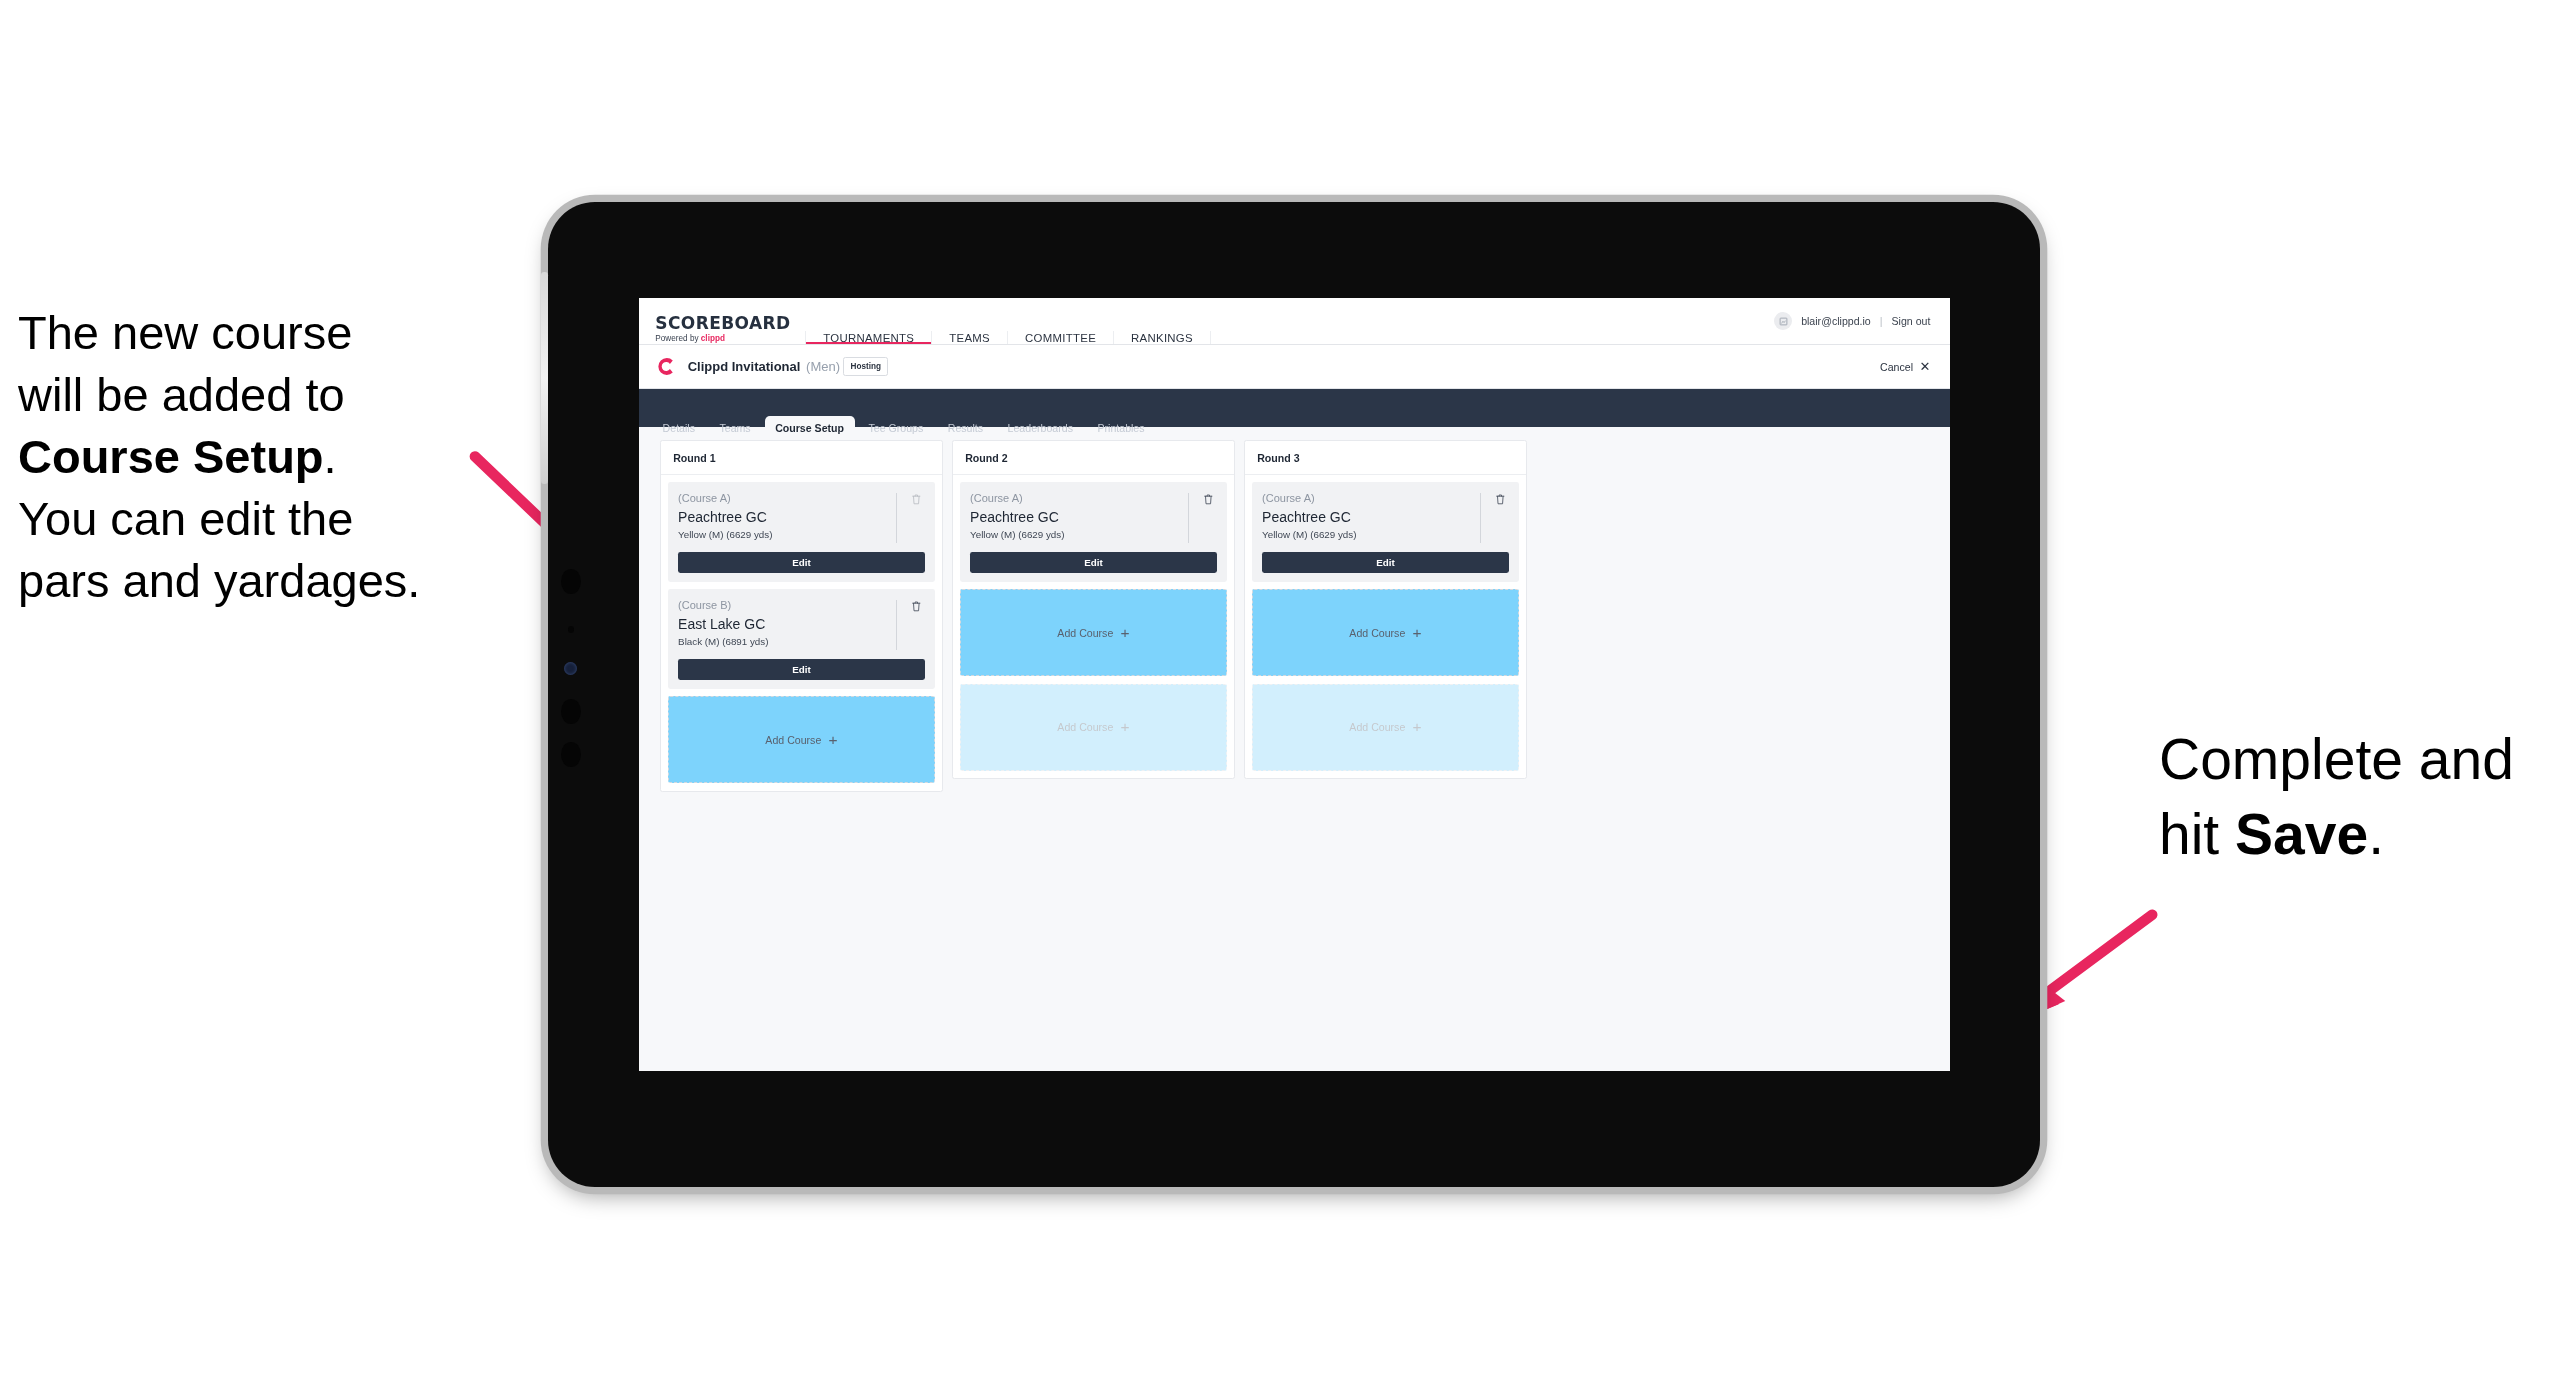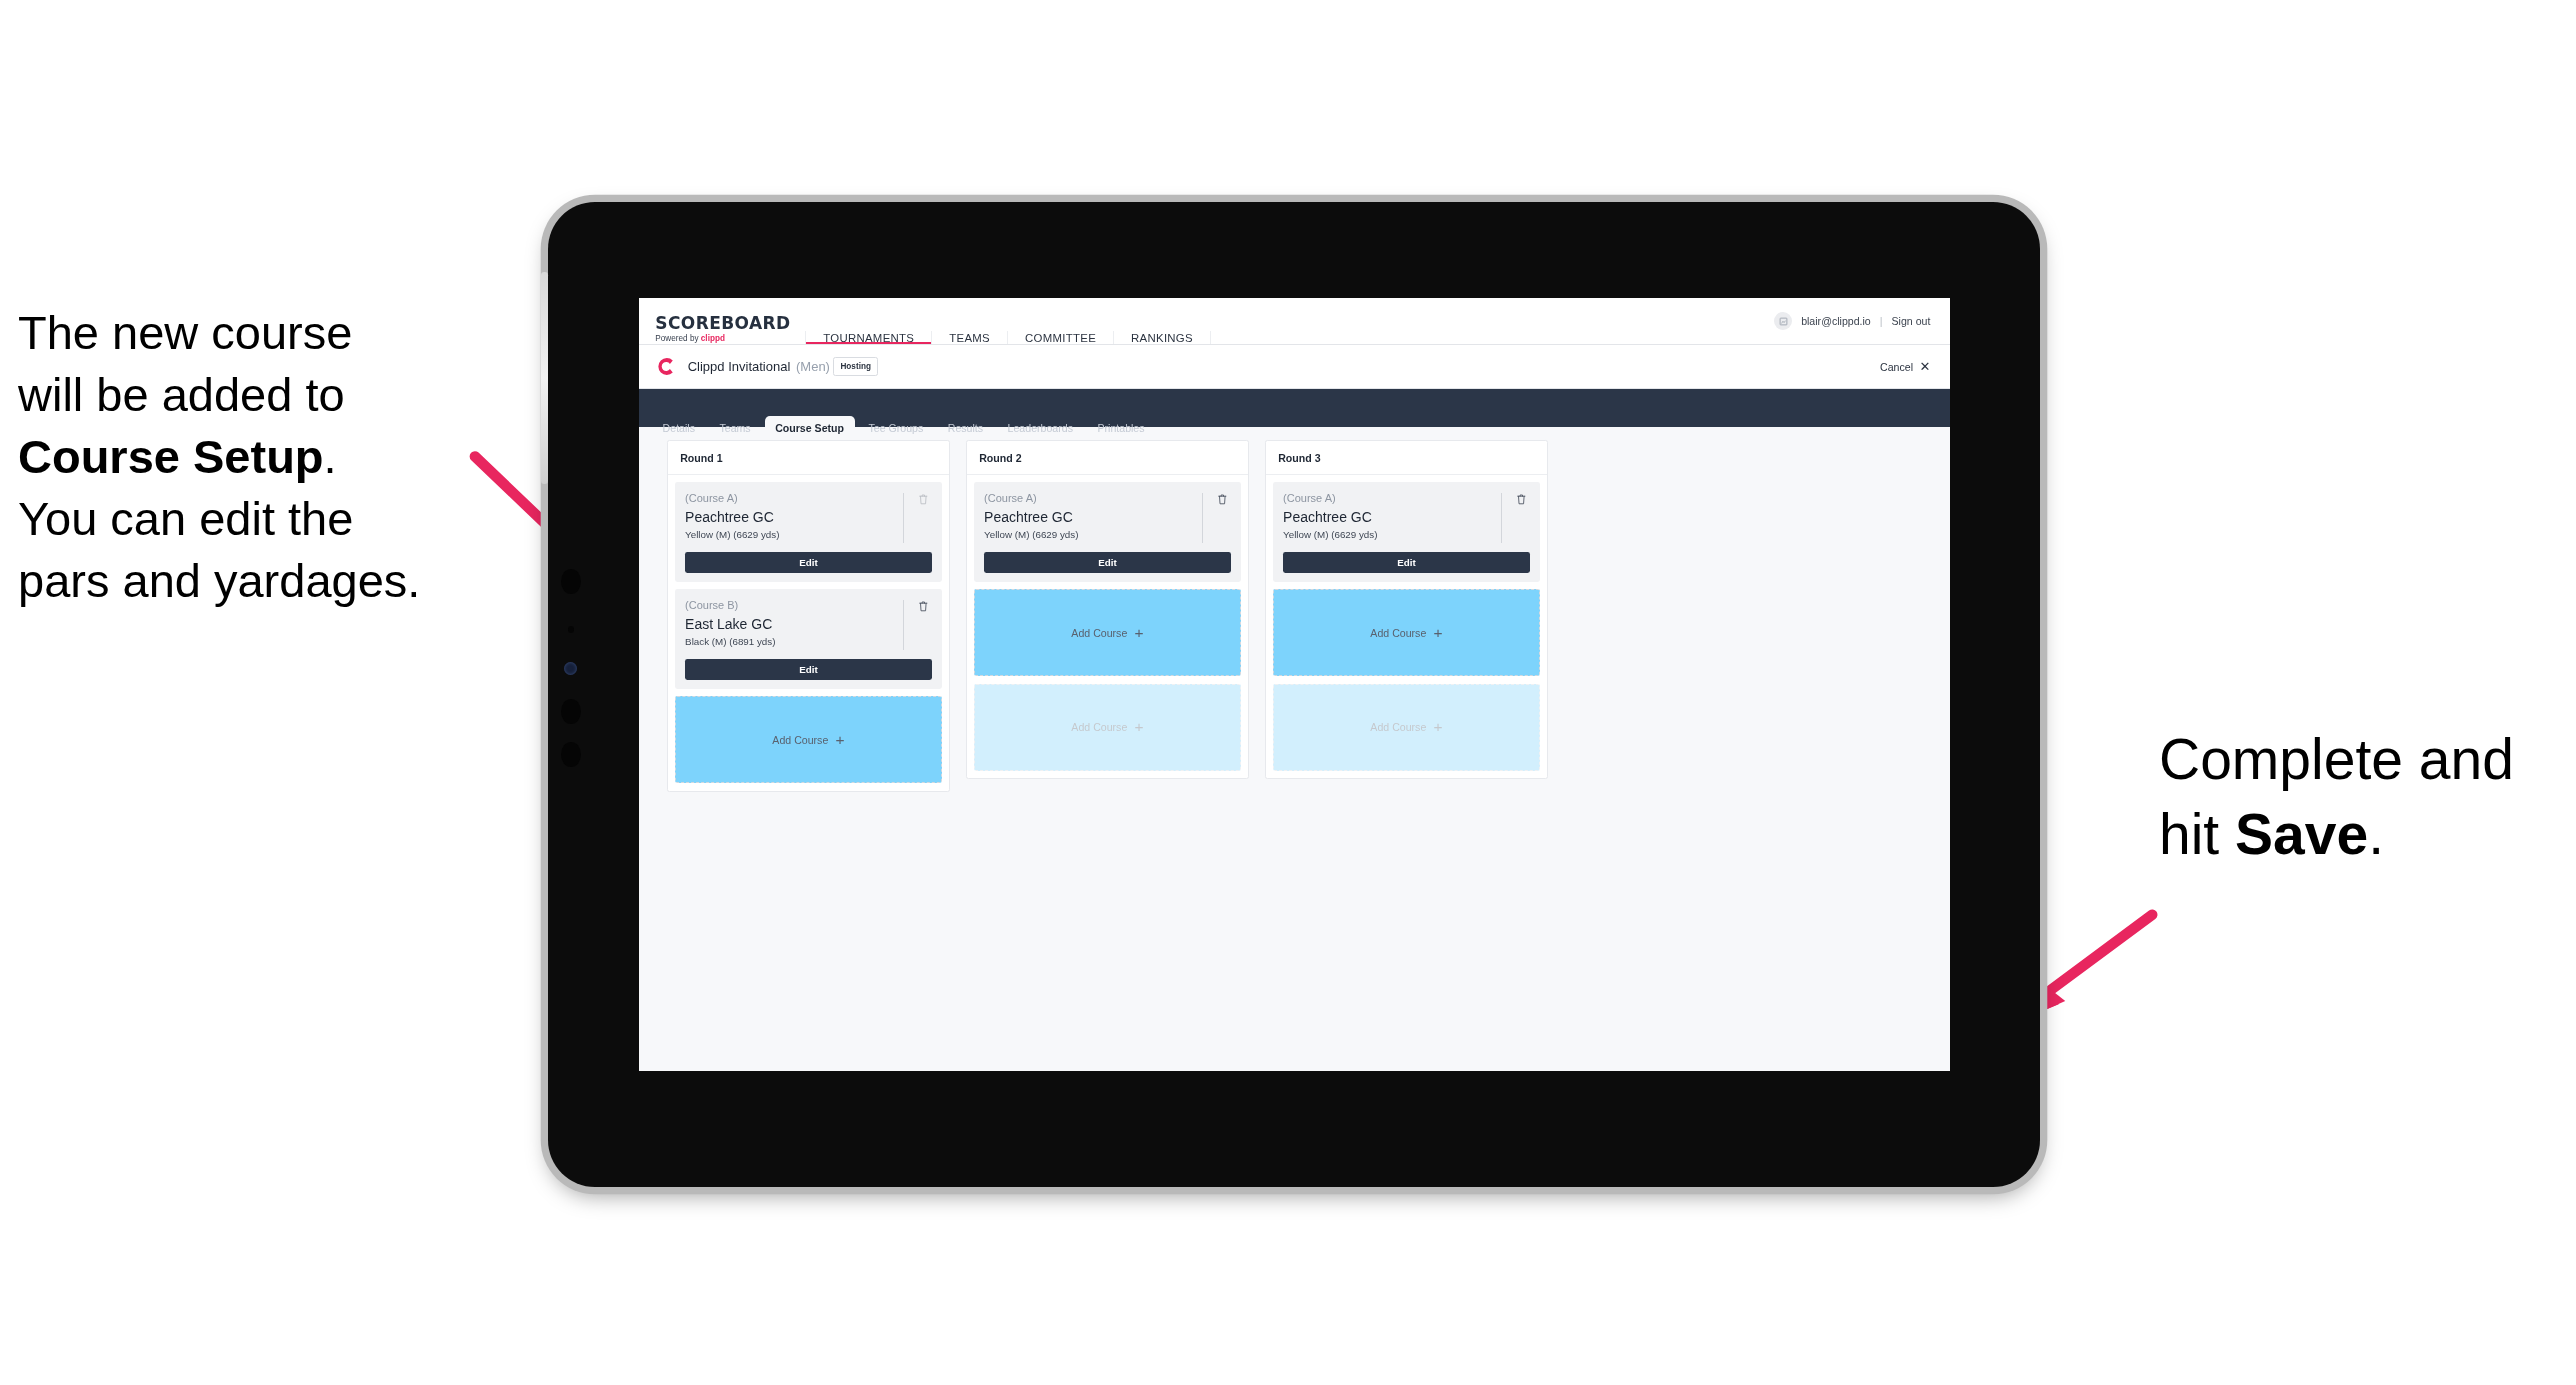--- a/index.html
+++ b/index.html
@@ -65,37 +65,37 @@
         display:flex;align-items:center;justify-content:center;
         font-size:8.2px;color:#9099a6;}
   #topbar-right .sep{color:#b9bdc5;}
   #signout{cursor:pointer;}
 
   
   #tbar{height:43px;background:#fff;border-bottom:0.8px solid #e3e5e9;
         display:flex;align-items:center;padding:0 19.6px 0 16.3px;}
   #clippd-c{width:21px;height:21px;margin-right:11.4px;position:relative;}
   #clippd-c svg{display:block;}
-  #t-name{font-size:13px;color:#1e2633;}
+  #t-name{font-size:13px;color:#1e2633;font-weight:bold;}
   #t-gender{font-size:13px;color:#97a0ad;margin-left:5.7px;}
   #t-badge{margin-left:3px;font-size:8.2px;font-weight:bold;color:#2b3340;
         border:0.8px solid #d9dce1;border-radius:2.4px;padding:4.1px 6.5px;}
   #cancel{margin-left:auto;font-size:10.6px;color:#2b3340;display:flex;
         align-items:center;gap:6.5px;cursor:pointer;}
   #cancel .x{font-size:13px;line-height:1;}
 
   
   #tabs{height:38px;background:#2b3648;display:flex;align-items:center;
         padding-left:13px;gap:3.3px;}
   .tab{font-size:10.6px;color:#c4cad4;padding:5.7px 10.6px;border-radius:4.9px;
        cursor:pointer;white-space:nowrap;margin-top:40px;}
   .tab.active{background:#f7f8fa;color:#1e2633;font-weight:bold;}
 
   
-  #rounds{display:flex;gap:16px;padding:13px 13px 0 28px;align-items:flex-start;}
+  #rounds{display:flex;gap:9px;padding:13px 13px 0 21px;align-items:flex-start;}
   .round-col{width:281px;background:#ffffff;border:0.8px solid #e7e9ed;
         border-radius:2.4px;overflow:hidden;}
   .round-head{padding:10.6px 12.2px;font-size:10.6px;font-weight:bold;color:#1e2633;
         border-bottom:0.8px solid #eceef1;}
   .round-body{padding:7.3px 7.3px 7.3px 7.3px;}
 
   .course-card{background:#f1f2f4;border-radius:2.4px;padding:9px 9.8px 9px 9.8px;
         margin-bottom:7.3px;position:relative;}
   .cc-top{display:flex;align-items:flex-start;}
   .cc-info{flex:1;min-width:0;}

